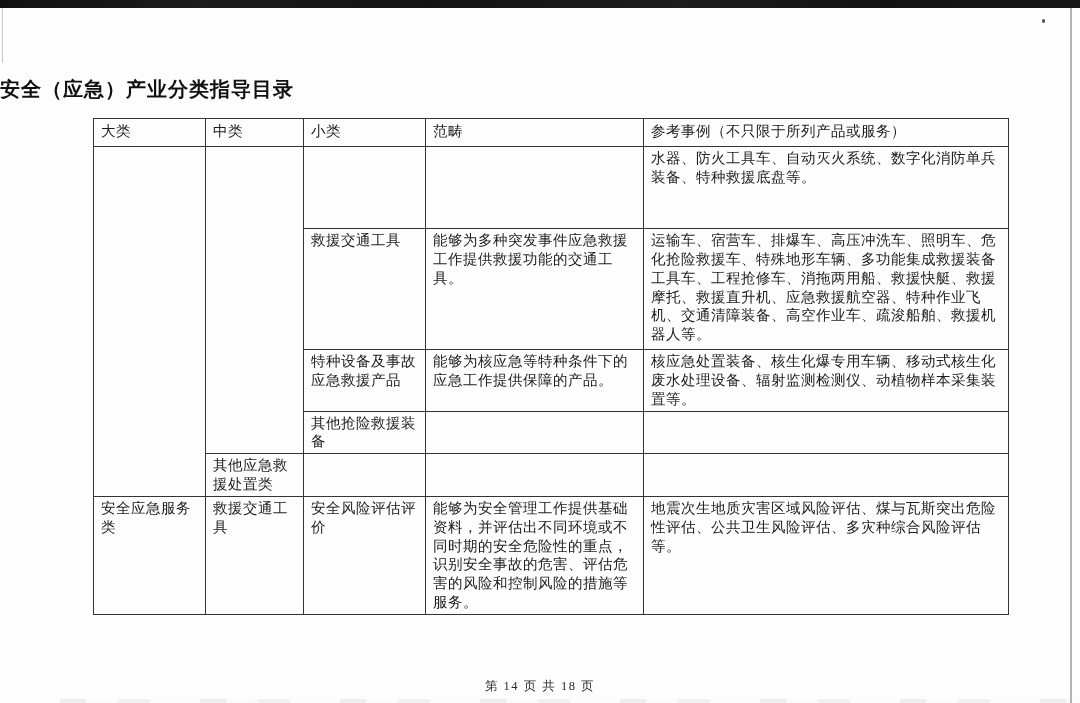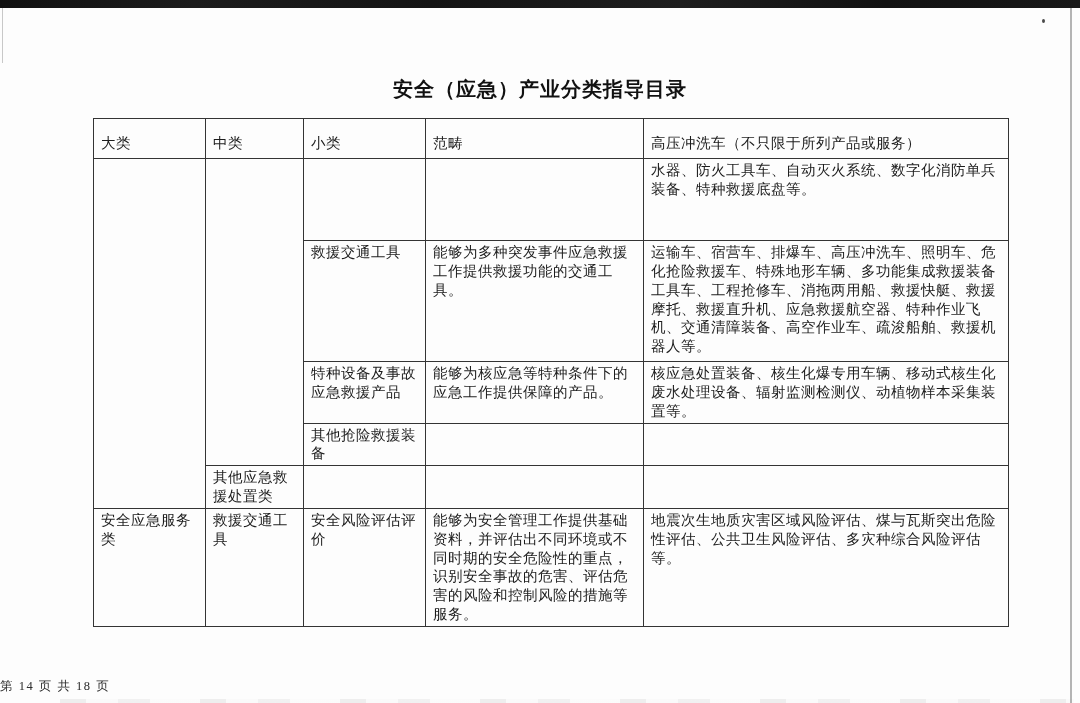--- a/index.html
+++ b/index.html
@@ -34,21 +34,21 @@
   }
   .scan-bottom-smudge {
     position: absolute; bottom: 0; left: 60px; right: 6px; height: 4px;
     background: repeating-linear-gradient(90deg,
       rgba(0,0,0,0.10) 0 26px, rgba(0,0,0,0.02) 26px 58px,
       rgba(0,0,0,0.08) 58px 90px, rgba(0,0,0,0.01) 90px 140px);
     opacity: 0.6;
   }
   .page-title {
     position: absolute; top: 76px; left: 0; width: 1080px;
-    text-align: center;
+    text-align: left;
     font-size: 20px; font-weight: bold; letter-spacing: 1px;
     color: #111;
   }
   table.catalog {
     position: absolute; top: 118px; left: 93px;
     width: 915px;
     border-collapse: collapse;
     table-layout: fixed;
     font-size: 14.5px;
     color: #1c1c1c;
@@ -56,30 +56,31 @@
   table.catalog td, table.catalog th {
     border: 1.6px solid #343434;
     vertical-align: top;
     text-align: left;
     font-weight: normal;
     padding: 2px 6px 2px 7px;
     line-height: 1.3;
     letter-spacing: 0.5px;
     overflow: hidden;
   }
-  table.catalog th { height: 22px; padding-top: 15px; }
+  table.catalog th { height: 22px; padding-top: 3px; }
   tr.rh1 { height: 82px; }
   tr.rh2 { height: 121px; }
   tr.rh3 { height: 60px; margin-top: 8px; }
   tr.rh4 { height: 38px; margin-top: 36px; }
   tr.rh5 { height: 38px; }
   tr.rh6 { height: 101px; margin-top: 12px; }
   td.just { text-align: justify; text-justify: inter-character; }
   .page-number {
     position: absolute; top: 678px; left: 0; width: 1080px;
+    text-align: center;
     font-size: 12.5px; color: #2b2b2b; letter-spacing: 1.5px;
   }
 </style>
 </head>
 <body>
 
 <div class="page">
 
   <div class="scan-top-band"></div>
   <div class="scan-left-line"></div>
@@ -96,21 +97,21 @@
       <col style="width:122px">
       <col style="width:218px">
       <col style="width:365px">
     </colgroup>
     <tbody>
       <tr>
         <th>大类</th>
         <th>中类</th>
         <th>小类</th>
         <th>范畴</th>
-        <th>高压冲洗车（不只限于所列产品或服务）</th>
+        <th>参考事例（不只限于所列产品或服务）</th>
       </tr>
       <tr class="rh1">
         <td rowspan="5"></td>
         <td rowspan="4"></td>
         <td></td>
         <td></td>
         <td class="just">水器、防火工具车、自动灭火系统、数字化消防单兵装备、特种救援底盘等。</td>
       </tr>
       <tr class="rh2">
         <td>救援交通工具</td>

